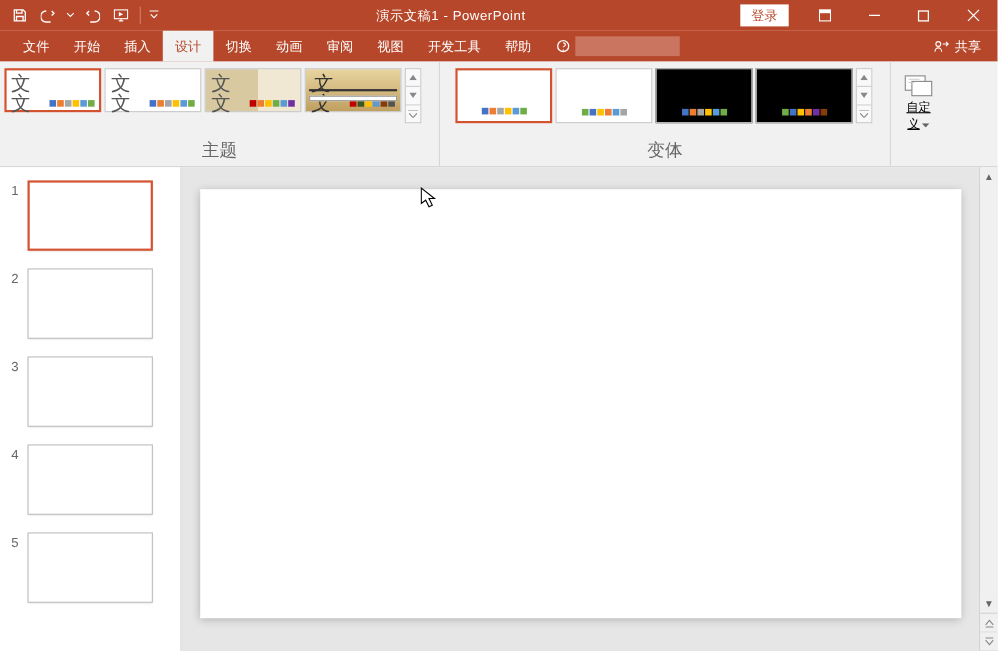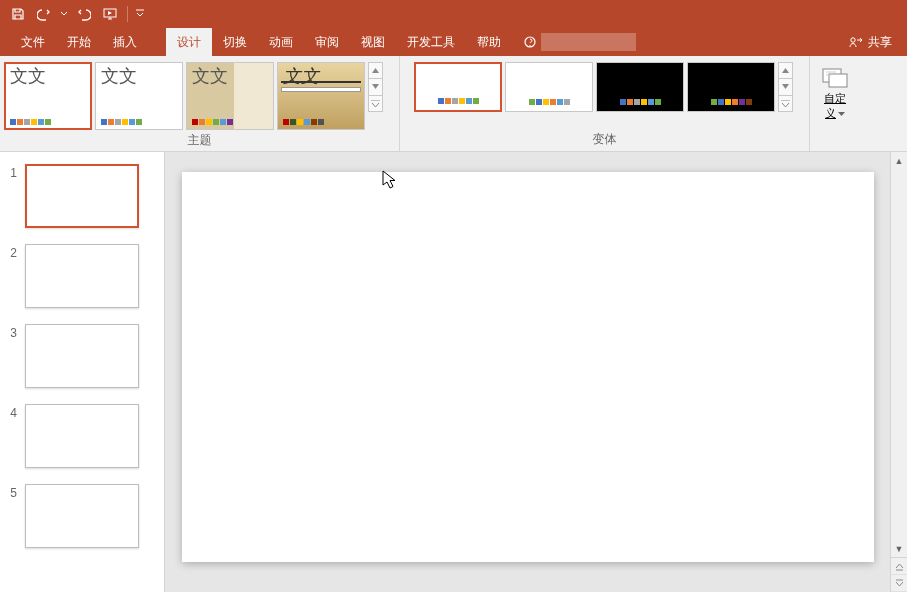--- a/index.html
+++ b/index.html
@@ -11,33 +11,33 @@
 .qat-btn { width: 24px; height: 22px; display: flex; align-items: center; justify-content: center; color: #fff; }
 .qat-sep { width: 1px; height: 16px; background: rgba(255,255,255,0.3); margin: 0 3px; }
 .title-center { flex: 1; text-align: center; font-size: 12px; letter-spacing: 0.5px; }
 .title-right { display: flex; align-items: center; }
 .login-btn { background: #fff; color: #b7472a; height: 20px; padding: 0 10px; display: flex; align-items: center; margin-right: 10px; font-size: 12px; }
 .win-btn { width: 45px; height: 28px; display: flex; align-items: center; justify-content: center; color: #fff; }
 
 
 .menubar { background: #b7472a; height: 28px; display: flex; align-items: center; padding-left: 10px; color: #fff; }
 .menu-item { padding: 0 11px; height: 28px; display: flex; align-items: center; font-size: 12px; cursor: pointer; text-align: right; }
-.menu-item.active { background: #f1f1f1; color: #b7472a; margin-left: 18px; }
+.menu-item.active { background: #f1f1f1; color: #b7472a; }
 .tellme-icon { width: 16px; height: 16px; margin: 0 3px 0 10px; display:flex; align-items:center; justify-content:center;}
 .tellme-box { background: rgba(255,255,255,0.25); height: 18px; width: 95px; border:none; }
 .menubar-right { margin-left: auto; margin-right: 15px; display: flex; align-items: center; gap: 5px; }
 
 
 .ribbon { background: #f1f1f1; height: 96px; display: flex; border-bottom: 1px solid #d4d4d4; }
 .ribbon-group { display: flex; flex-direction: column; border-right: 1px solid #d6d6d6; padding: 4px 4px 0 4px; position: relative; }
 .ribbon-group-content { flex: 1; display: flex; align-items: flex-start; gap: 3px; padding-top: 2px; }
-.ribbon-group-label { text-align: center; font-size: 12px; color: #666; padding: 2px 0 3px; }
-
-
-.theme-thumb { width: 88px; height: 68px; border: 1px solid #c8c8c8; background: #fff; display: flex; flex-direction: column; padding: 4px 5px; cursor: pointer; position:relative; }
+.ribbon-group-label { text-align: center; font-size: 16px; color: #666; padding: 2px 0 3px; }
+
+
+.theme-thumb { width: 88px; height: 40px; border: 1px solid #c8c8c8; background: #fff; display: flex; flex-direction: row; padding: 4px 5px; cursor: pointer; position:relative; }
 .theme-thumb.selected { border: 2px solid #d35230; padding: 3px 4px; }
 .theme-ww { font-size: 18px; font-family: "SimSun", serif; color: #555; line-height: 1; margin-bottom: 3px; }
 .color-strip { display: flex; gap: 1px; margin-top: auto; }
 .color-strip span { width: 6px; height: 6px; }
 
 
 .theme3 { background: linear-gradient(to right, #d8c9a0 0%, #d8c9a0 55%, #f0e8d2 55%, #f0e8d2 100%); }
 .theme4 { background: linear-gradient(to bottom, #e8d4a0 0%, #c0a060 100%); position:relative; }
 .theme4 .bar { position:absolute; left:3px; right:3px; height:2px; background:#333; top:18px; }
 .theme4 .bar2 { top:24px; height:5px; background:#fff; border:1px solid #999;}
@@ -106,20 +106,45 @@
       <svg width="14" height="14" viewBox="0 0 14 14">
           <rect x="1" y="2" width="12" height="8" fill="none" stroke="#fff"></rect>
           <path d="M5 4l4 2-4 2z" fill="#fff"></path>
           <path d="M7 10v2M5 12h4" stroke="#fff"></path>
         </svg>
     </div>
     <div class="qat-sep"></div>
     <div class="qat-btn" style="width:14px">
       <svg width="10" height="10" viewBox="0 0 10 10">
           <path d="M1 1h8M2 4l3 3 3-3" fill="none" stroke="#fff" stroke-width="1"></path>
+        </svg>
+    </div>
+  </div>
+  <div class="title-center">演示文稿1  -  PowerPoint</div>
+  <div class="title-right">
+    <div class="login-btn">登录</div>
+    <div class="win-btn">
+      <svg width="12" height="12" viewBox="0 0 12 12">
+          <rect x="1" y="1" width="10" height="10" fill="none" stroke="#fff"></rect>
+          <rect x="1" y="1" width="10" height="3" fill="#fff"></rect>
+        </svg>
+    </div>
+    <div class="win-btn">
+      <svg width="12" height="12" viewBox="0 0 12 12">
+          <path d="M1 6h10" stroke="#fff" stroke-width="1.2"></path>
+        </svg>
+    </div>
+    <div class="win-btn">
+      <svg width="11" height="11" viewBox="0 0 11 11">
+          <rect x="1" y="1" width="9" height="9" fill="none" stroke="#fff" stroke-width="1.2"></rect>
+        </svg>
+    </div>
+    <div class="win-btn close">
+      <svg width="12" height="12" viewBox="0 0 12 12">
+          <path d="M1 1l10 10M11 1L1 11" stroke="#fff" stroke-width="1.2"></path>
         </svg>
     </div>
   </div>
 </div>
 
 <div class="menubar">
   <div class="menu-item">文件</div>
   <div class="menu-item">开始</div>
   <div class="menu-item">插入</div>
   <div class="menu-item active">设计</div>

